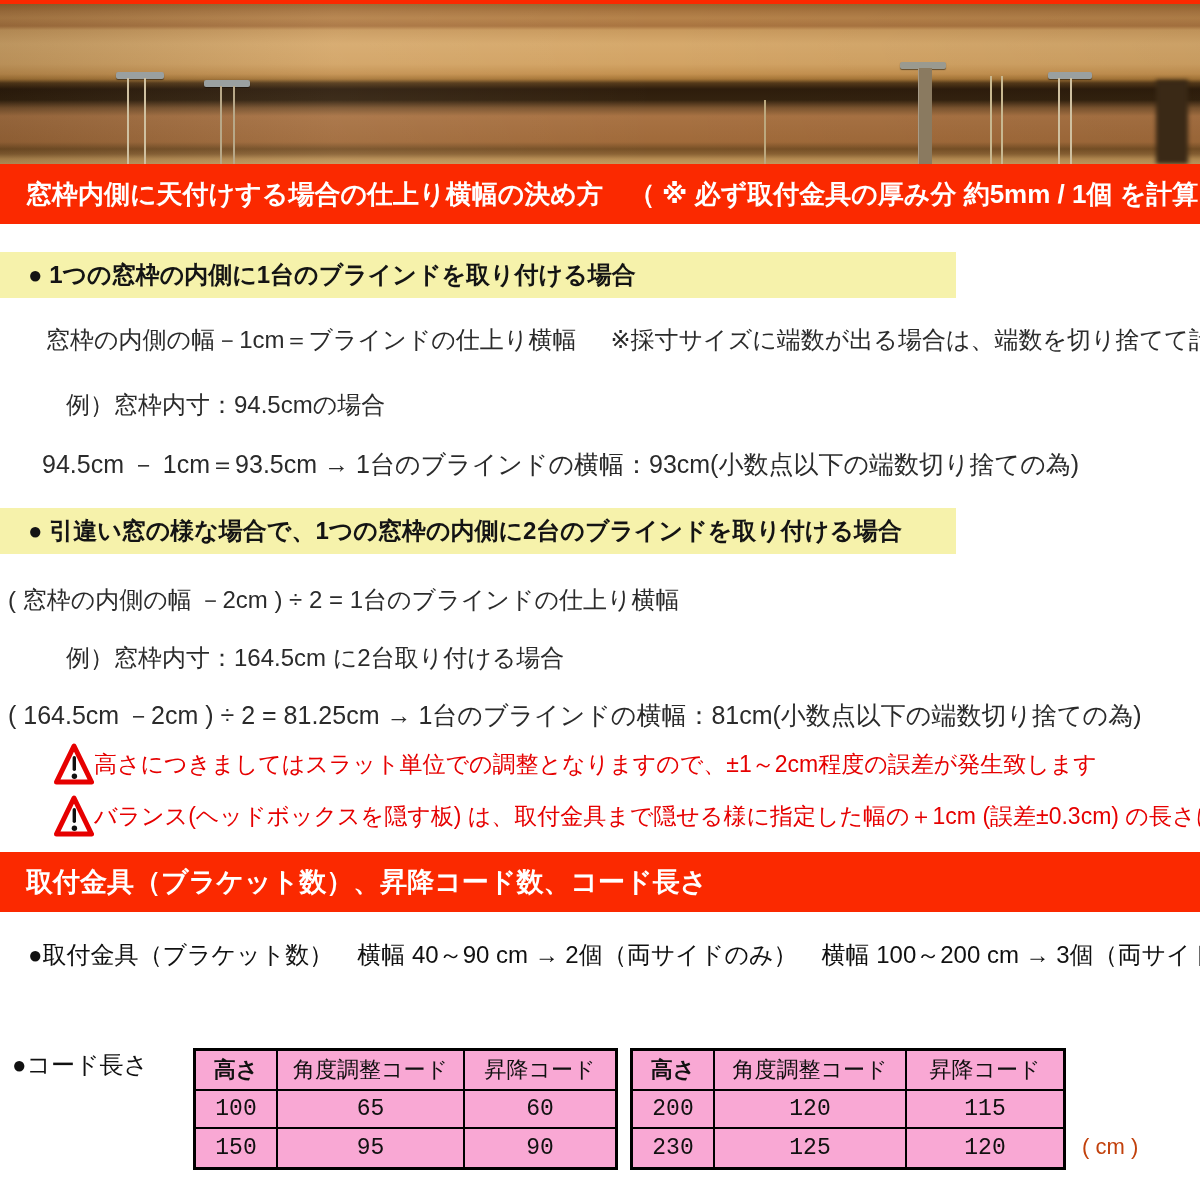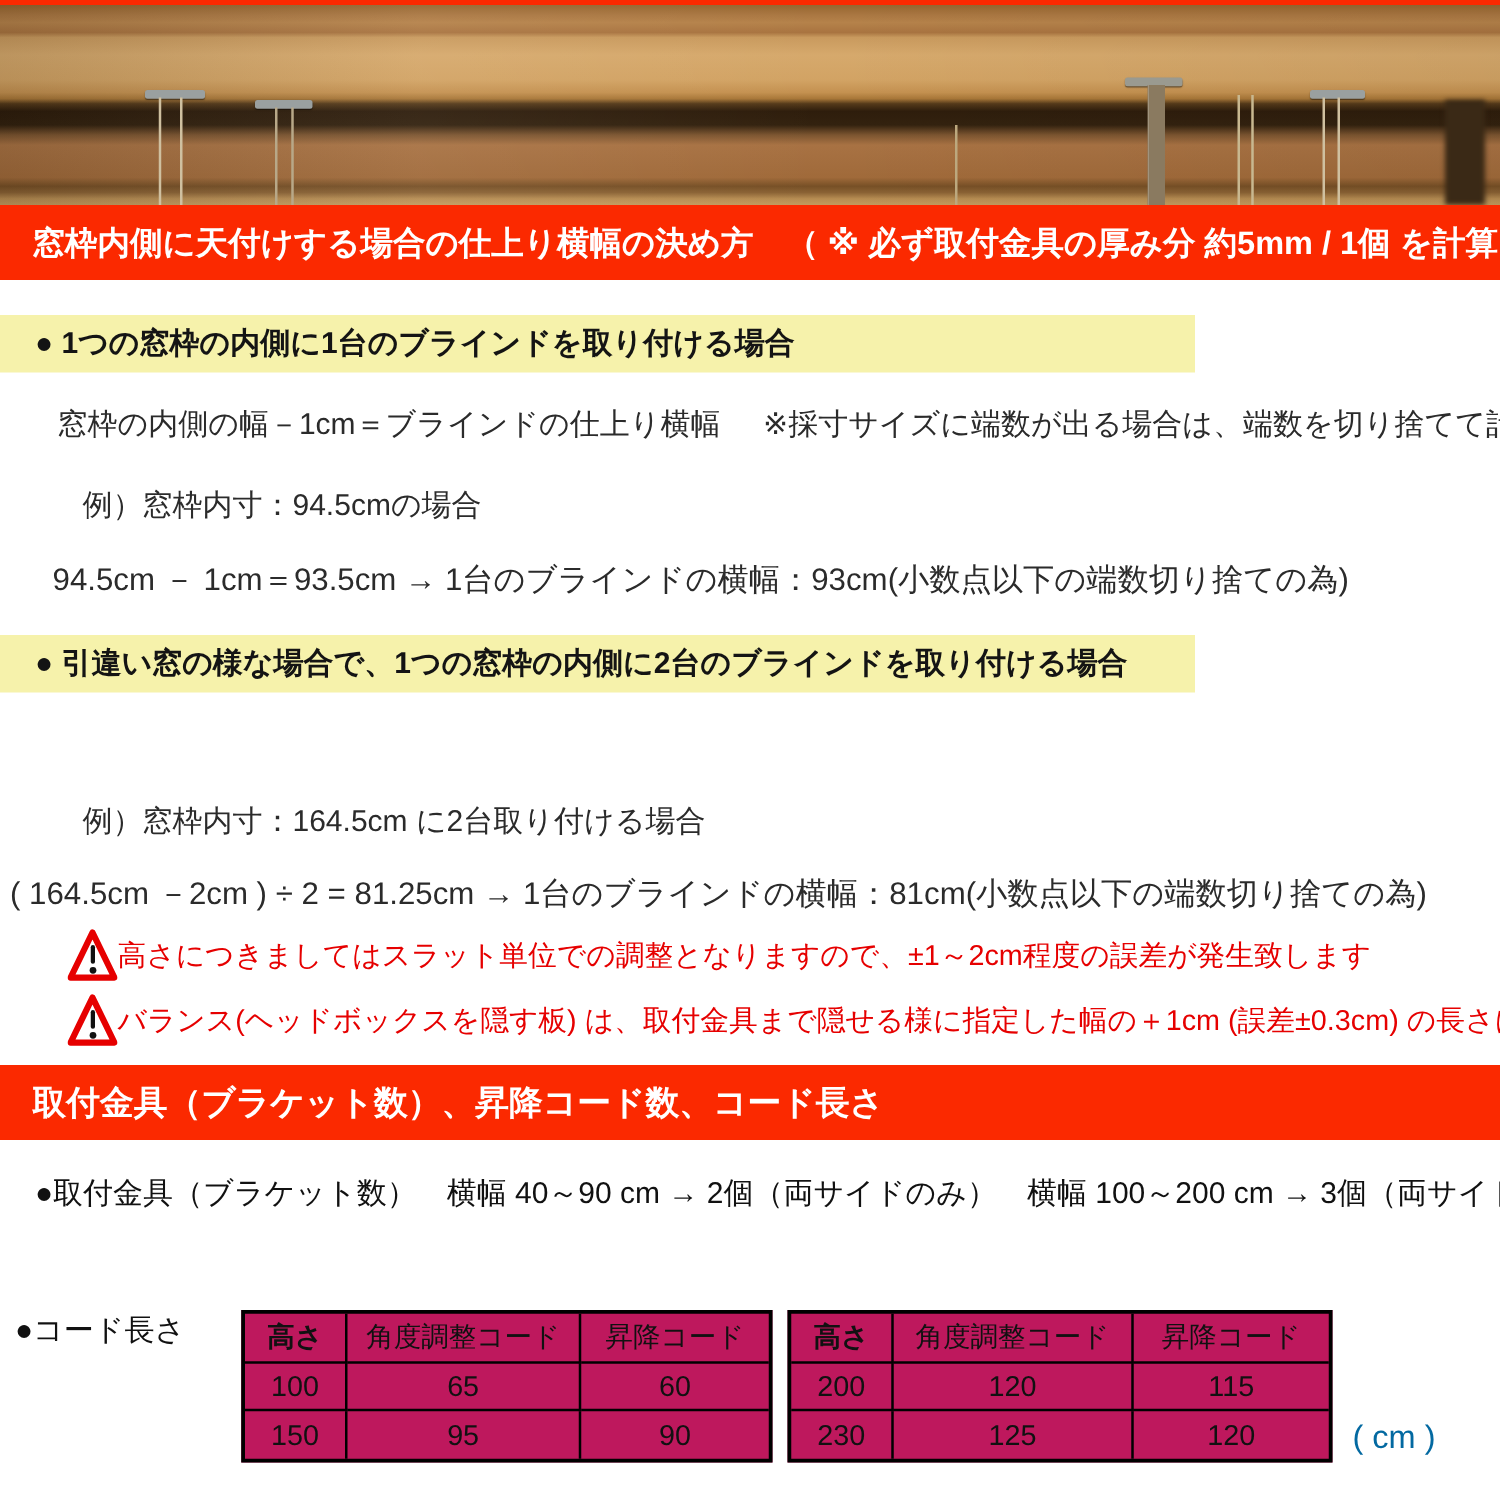--- a/index.html
+++ b/index.html
@@ -42,31 +42,31 @@
     position:absolute;left:0;width:956px;height:46px;background:#f6f2ab;
     color:#141414;font-weight:bold;font-size:24px;line-height:46px;
     padding-left:28px;box-sizing:border-box;white-space:nowrap;
   }
   
   .bline{position:absolute;font-size:24px;color:#2b2b2b;white-space:nowrap;line-height:1.2;}
   .bline .gap{display:inline-block;width:34px;}
   .warning{position:absolute;display:flex;align-items:center;left:54px;}
   .warning-text{font-size:23px;color:#e60000;white-space:nowrap;line-height:1.2;}
   
-  .cord-table{position:absolute;top:1048px;border:3px solid #000;background:#be185d;display:grid;box-sizing:border-box;}
+  .cord-table{position:absolute;top:1048px;border:3px solid #000;background:#f9a8d4;display:grid;box-sizing:border-box;font-family:Liberation Mono, monospace;}
   .cord-table .cell{
     display:flex;align-items:center;justify-content:center;
     font-size:22px;color:#111;border-right:2px solid #000;border-bottom:2px solid #000;
     box-sizing:border-box;white-space:nowrap;
   }
   .cord-table .cell.last-col{border-right:none;}
   .cord-table .cell.last-row{border-bottom:none;}
   .cord-table .cell.hcol{font-weight:bold;}
   .cord-table .cell.num{font-size:23px;}
-  .unit-label{position:absolute;left:1082px;top:1134px;font-size:26px;color:#0369a1;}
+  .unit-label{position:absolute;left:1082px;top:1134px;font-size:22px;color:#c2410c;}
 </style>
 </head>
 <body>
 
 <div class="page">
 
   <div class="top-strip"></div>
   <div class="hero">
     <div class="hero-photo"></div>
 
@@ -91,20 +91,21 @@
   <div class="red-banner" style="top:164px;">窓枠内側に天付けする場合の仕上り横幅の決め方　（ ※ 必ず取付金具の厚み分 約5mm / 1個 を計算に入れる ）</div>
 
   <div class="yellow-head" style="top:252px;">● 1つの窓枠の内側に1台のブラインドを取り付ける場合</div>
   <div class="bline" style="left:46px;top:326px;">
     <span>窓枠の内側の幅－1cm＝ブラインドの仕上り横幅</span><span class="gap"></span><span>※採寸サイズに端数が出る場合は、端数を切り捨てて計算する</span>
   </div>
   <div class="bline" style="left:66px;top:391px;">例）窓枠内寸：94.5cmの場合</div>
   <div class="bline" style="left:42px;top:449px;font-size:25px;">94.5cm － 1cm＝93.5cm → 1台のブラインドの横幅：93cm(小数点以下の端数切り捨ての為)</div>
 
   <div class="yellow-head" style="top:508px;">● 引違い窓の様な場合で、1つの窓枠の内側に2台のブラインドを取り付ける場合</div>
+  <div class="bline" style="left:8px;top:586px;">( 窓枠の内側の幅 －2cm ) ÷ 2 = 1台のブラインドの仕上り横幅</div>
   <div class="bline" style="left:66px;top:644px;">例）窓枠内寸：164.5cm に2台取り付ける場合</div>
   <div class="bline" style="left:8px;top:700px;font-size:25px;">( 164.5cm －2cm ) ÷ 2 = 81.25cm → 1台のブラインドの横幅：81cm(小数点以下の端数切り捨ての為)</div>
 
   <div class="warning" style="top:742px;">
     <svg width="40" height="46" viewBox="0 0 40 44">
       <path d="M20 3 L37.5 39 L2.5 39 Z" fill="#ffffff" stroke="#e60000" stroke-width="5" stroke-linejoin="round"></path>
       <rect x="18.6" y="13" width="3.4" height="15" rx="1.7" fill="#111"></rect>
       <circle cx="20.4" cy="33.2" r="2.7" fill="#111"></circle>
     </svg>
     <span class="warning-text">高さにつきましてはスラット単位での調整となりますので、±1～2cm程度の誤差が発生致します</span>

